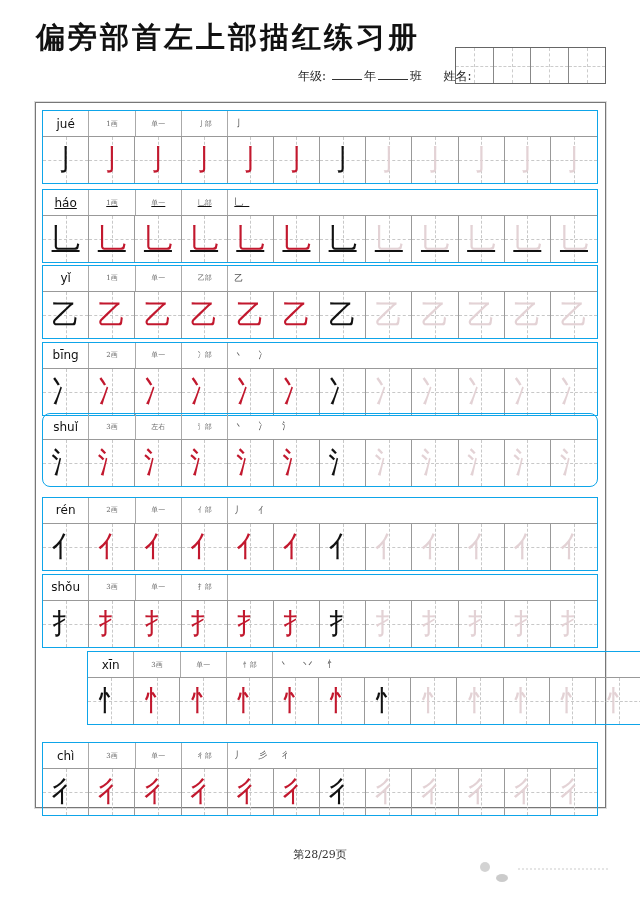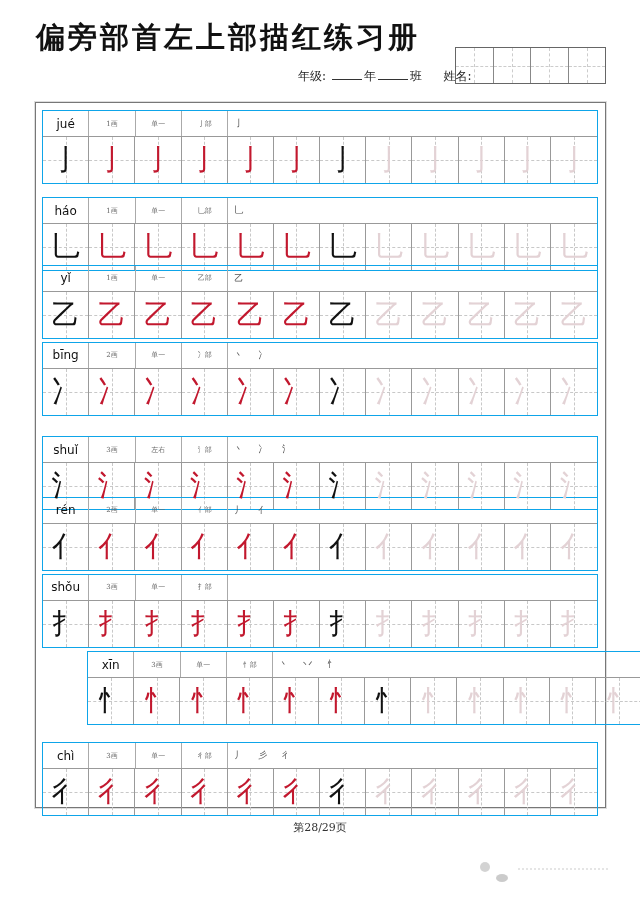--- a/index.html
+++ b/index.html
@@ -46,21 +46,21 @@
     font-size:28px; font-family:"DejaVu Sans", sans-serif;
   }
   .wc:last-child { border-right:none; }
   .wc::before { content:""; position:absolute; left:50%; top:0; bottom:0; border-left:1px dashed #c8c8c8; }
   .wc::after { content:""; position:absolute; top:50%; left:0; right:0; border-top:1px dashed #c8c8c8; }
   .wc span { position:relative; z-index:1; }
   .c-black { color:#111; }
   .c-red { color:#c2182e; }
   .c-gray { color:#e3d2d5; }
   .footer {
-    position:absolute; left:0; width:640px; top:820px; text-align:center;
+    position:absolute; left:0; width:640px; top:847px; text-align:center;
     font-size:11px; color:#333; font-family:"DejaVu Serif", serif;
   }
   .wm { position:absolute; left:478px; top:860px; width:140px; height:26px; opacity:0.25; }
   .wm .d1 { position:absolute; left:2px; top:2px; width:10px; height:10px; border-radius:50%; background:#555; }
   .wm .d2 { position:absolute; left:18px; top:14px; width:12px; height:8px; border-radius:50%; background:#333; }
   .wm .ln { position:absolute; left:40px; top:8px; width:90px; border-top:2px dotted #999; }
 </style>
 </head>
 <body>
 
@@ -121,21 +121,21 @@
           <span class="c-gray">亅</span>
         </div>
         <div class="wc">
           <span class="c-gray">亅</span>
         </div>
         <div class="wc">
           <span class="c-gray">亅</span>
         </div>
       </div>
     </div>
-    <div class="block" style="top: 94px;">
+    <div class="block" style="top: 86px; text-decoration: underline;">
       <div class="hdr">
         <div class="hcell py">háo</div>
         <div class="hcell">1画</div>
         <div class="hcell">单一</div>
         <div class="hcell">乚部</div>
         <div class="hcell seq">乚</div>
       </div>
       <div class="wr">
         <div class="wc">
           <span class="c-black">乚</span>
@@ -262,21 +262,21 @@
           <span class="c-gray">冫</span>
         </div>
         <div class="wc">
           <span class="c-gray">冫</span>
         </div>
         <div class="wc">
           <span class="c-gray">冫</span>
         </div>
       </div>
     </div>
-    <div class="block" style="top: 333px;">
+    <div class="block" style="top: 310px; border-radius: 8px;">
       <div class="hdr">
         <div class="hcell py">shuǐ</div>
         <div class="hcell">3画</div>
         <div class="hcell">左右</div>
         <div class="hcell">氵部</div>
         <div class="hcell seq">丶 冫 氵</div>
       </div>
       <div class="wr">
         <div class="wc">
           <span class="c-black">氵</span>

